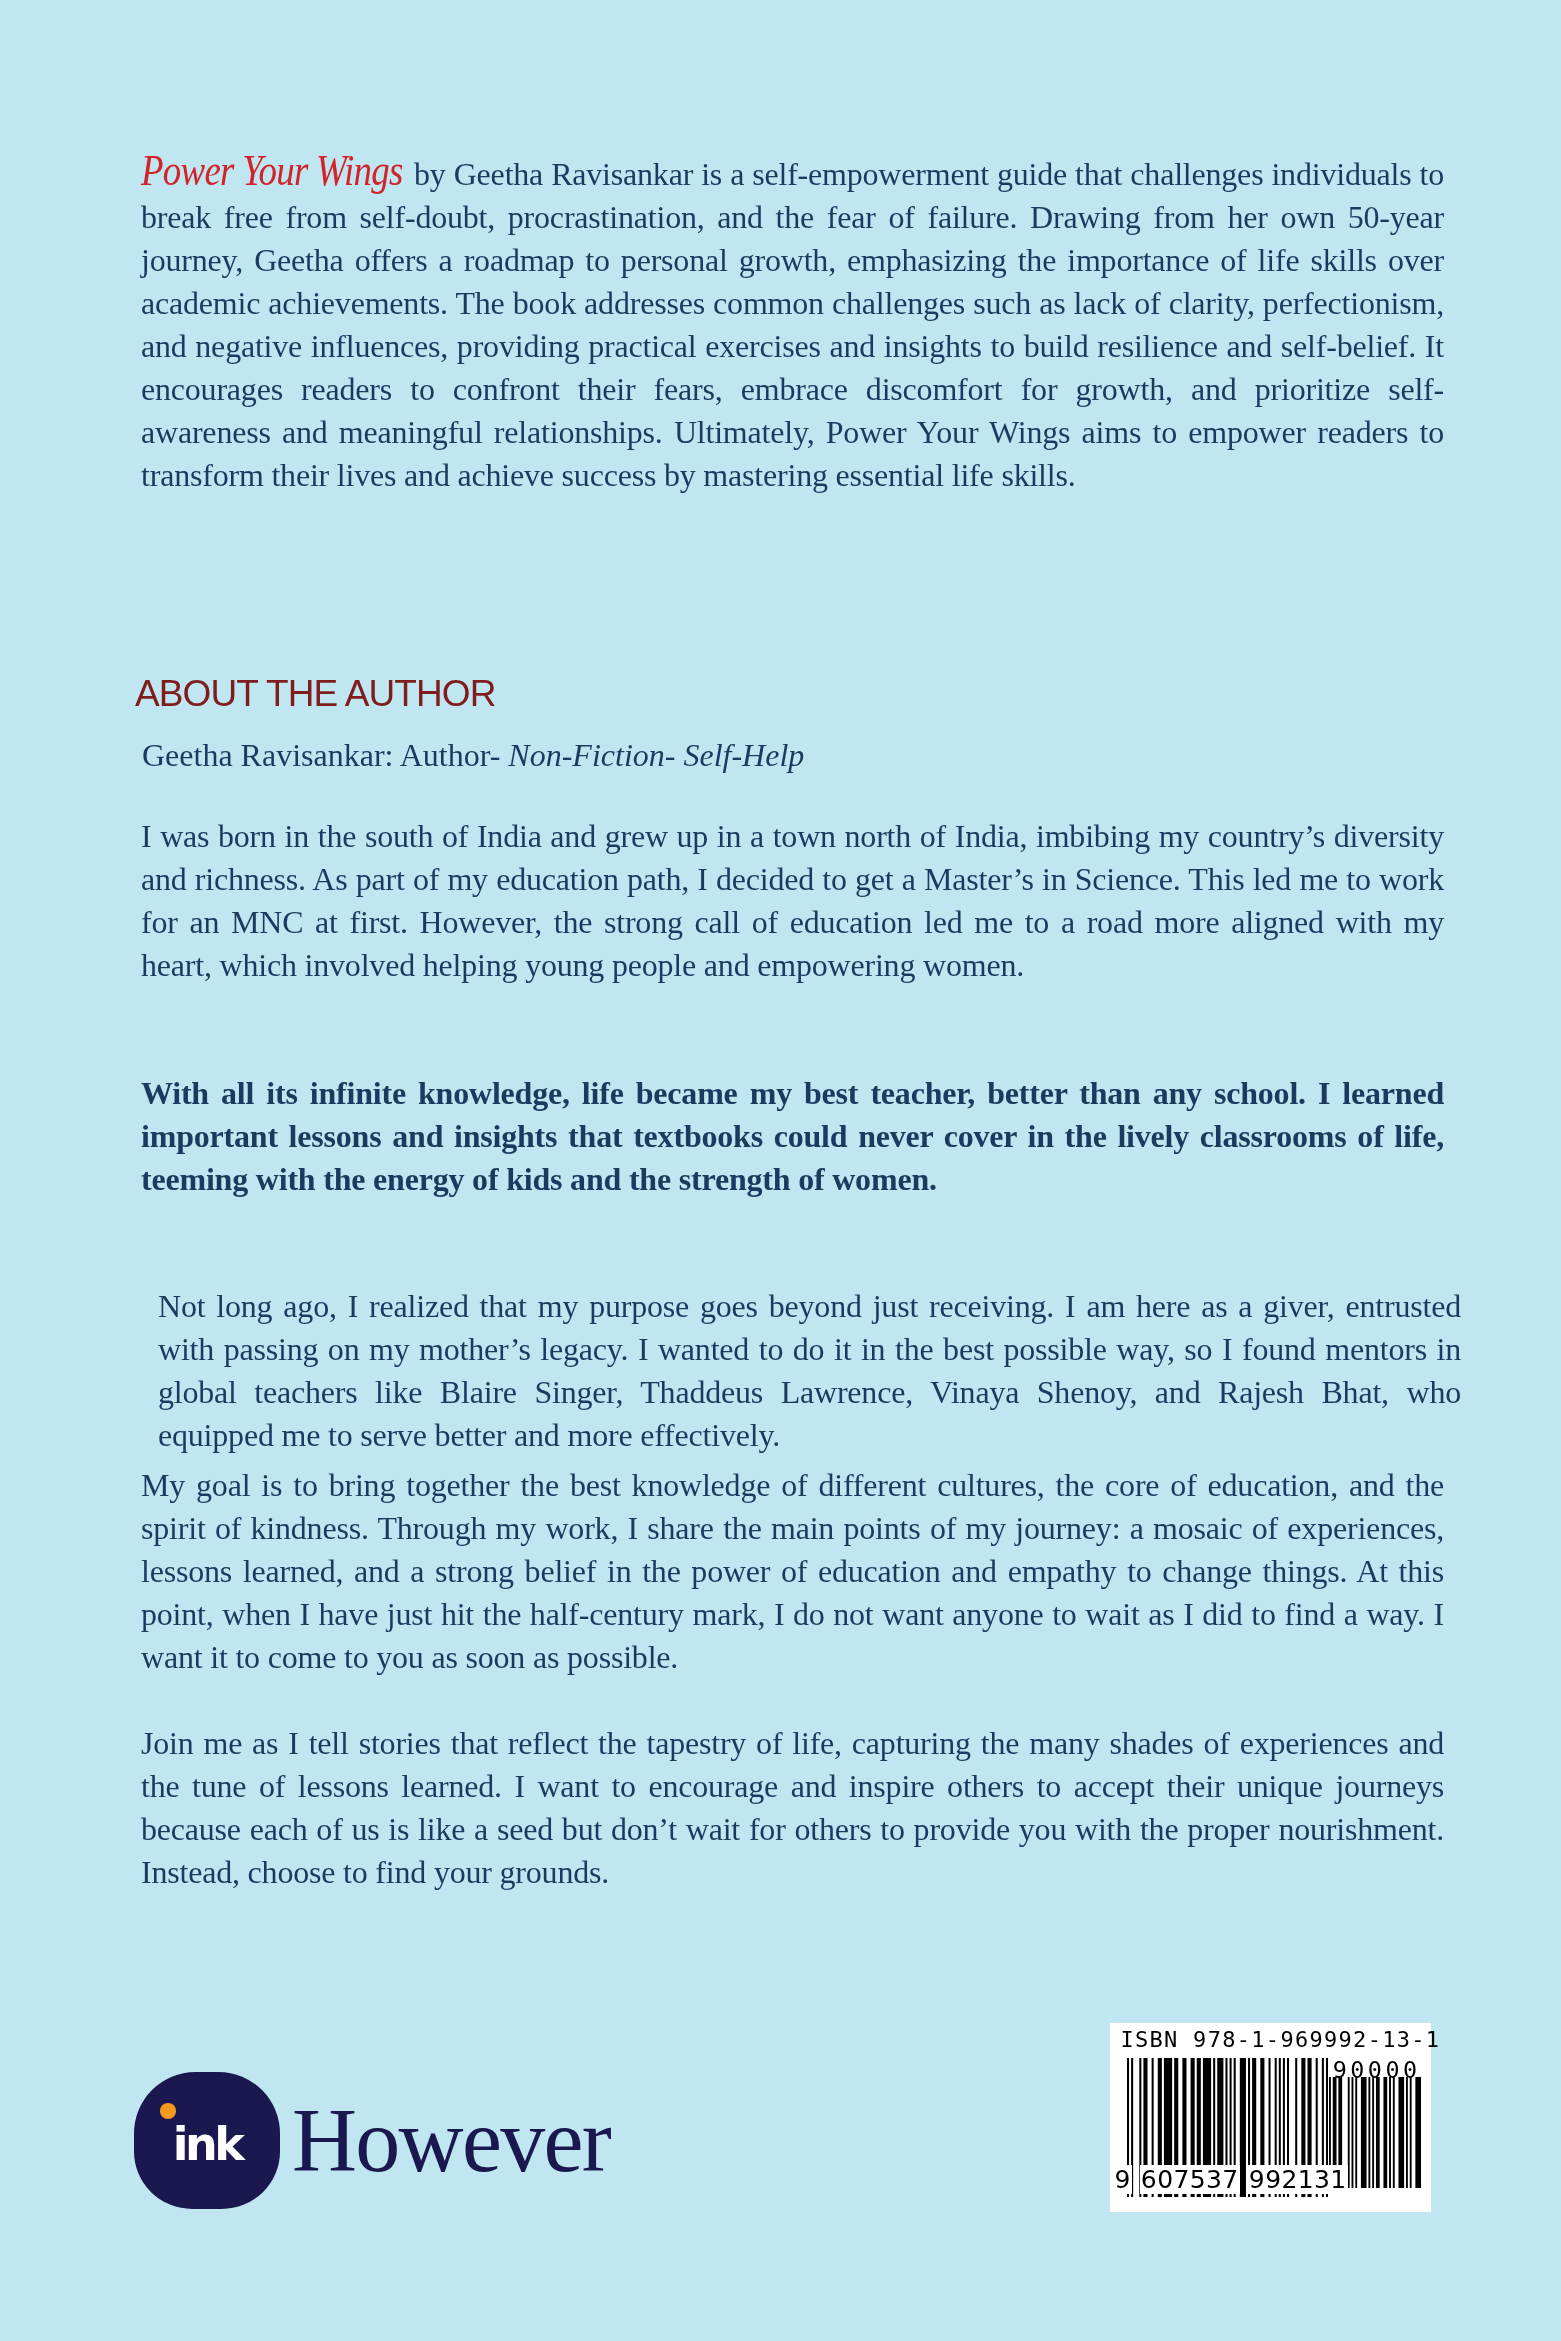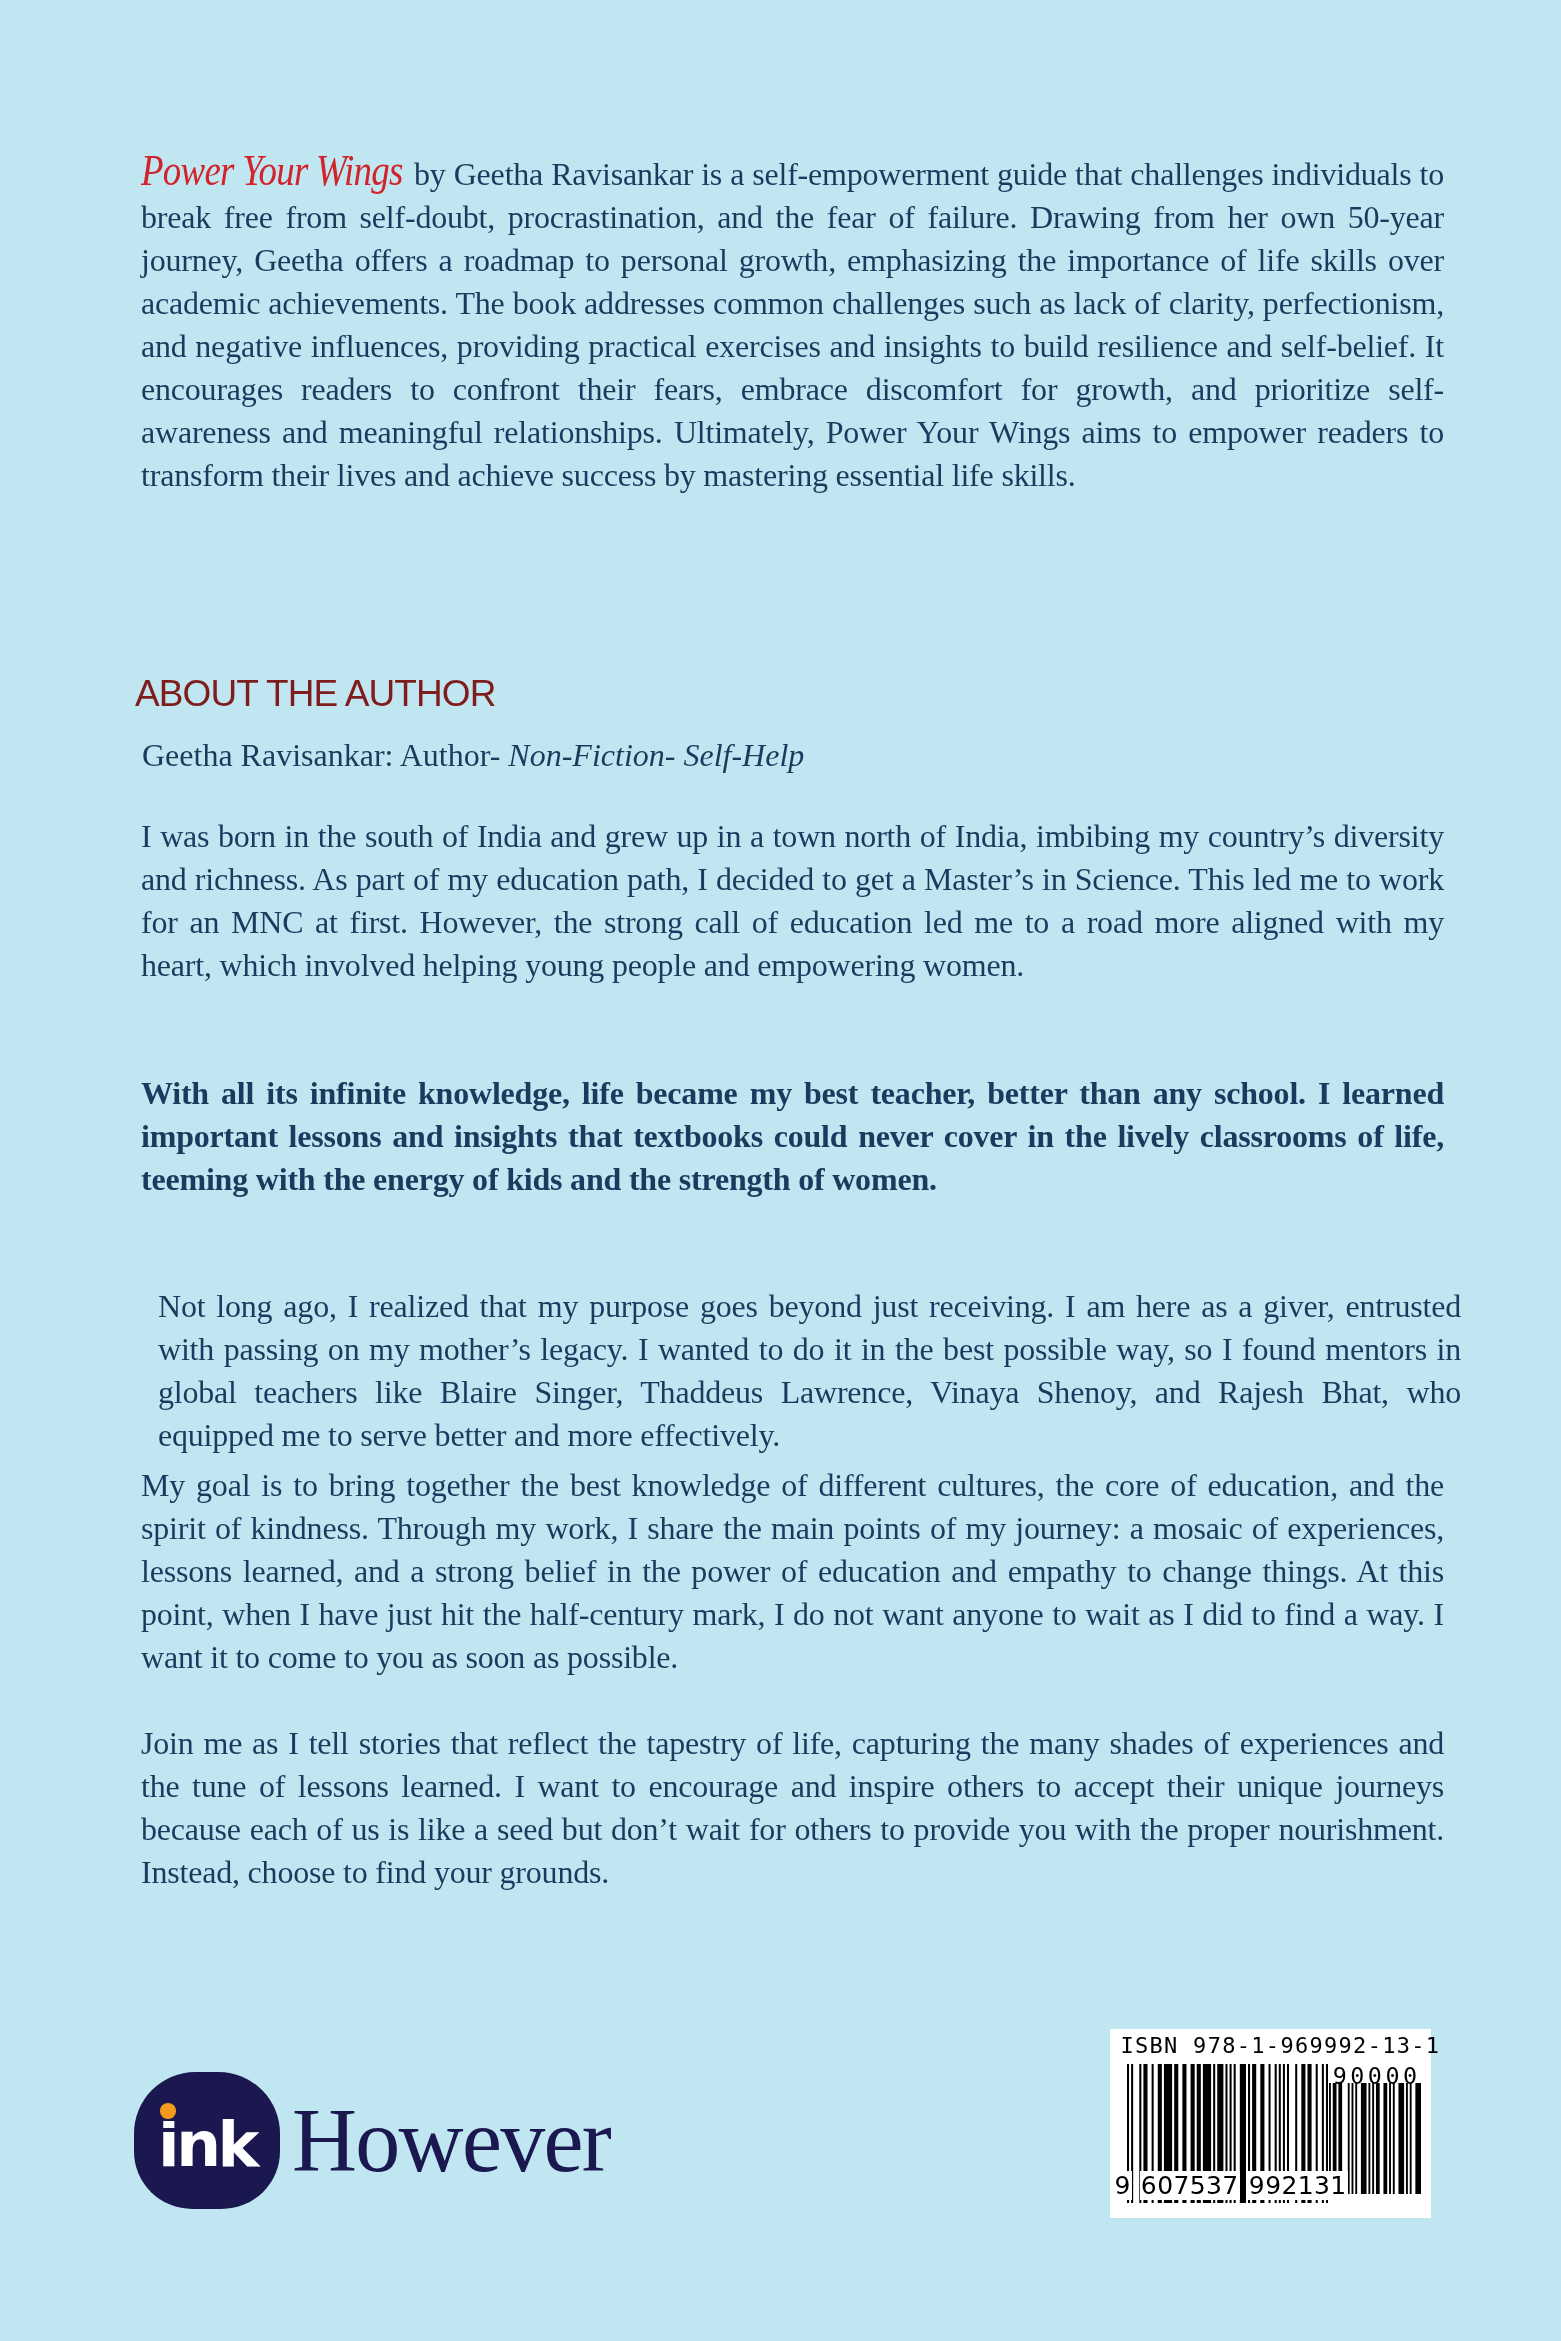--- a/index.html
+++ b/index.html
@@ -52,39 +52,38 @@
 
   
   #logo { position: absolute; left: 134px; top: 2071px; height: 139px; display: flex; align-items: center; }
   #logo-mark {
     width: 146px; height: 137px; background: #1b1850;
     border-radius: 42% 42% 40% 40% / 45% 45% 42% 42%;
     position: relative; display: flex; align-items: center; justify-content: center;
   }
   #logo-ink {
     color: #ffffff; font-family: "DejaVu Sans", sans-serif; font-weight: bold;
-    font-size: 63px; letter-spacing: -3.5px; position: relative; top: 3.5px;
+    font-size: 46px; letter-spacing: -3.5px; position: relative; top: 3.5px;
   }
   #logo-dot {
     position: absolute; left: 26px; top: 31px; width: 15.6px; height: 15.6px;
     border-radius: 50%; background: #f39a1e;
   }
   #logo-ink-cover {
     position: absolute; left: 24px; top: 26px; width: 21px; height: 22.6px; background: #1b1850;
   }
   #logo-word {
     margin-left: 12px; color: #1b1850; font-family: "Liberation Serif", serif;
     font-size: 90px; letter-spacing: -1.7px; line-height: 1;
   }
 
   
   #barcode-box {
     position: absolute; left: 1110px; top: 2023px; width: 321px; height: 189px;
     background: #ffffff;
-    margin-top: 6px;
   }
   #isbn-text {
     position: absolute; left: 10.4px; top: 3.5px;
     font-family: "DejaVu Sans Mono", monospace; font-size: 22px; color: #000; letter-spacing: 1.3px;
     white-space: nowrap;
   }
   #addon-text {
     position: absolute; right: 10.4px; top: 33px;
     font-family: "DejaVu Sans Mono", "Liberation Mono", monospace; font-size: 23.4px; color: #000; letter-spacing: 3.5px;
   }

